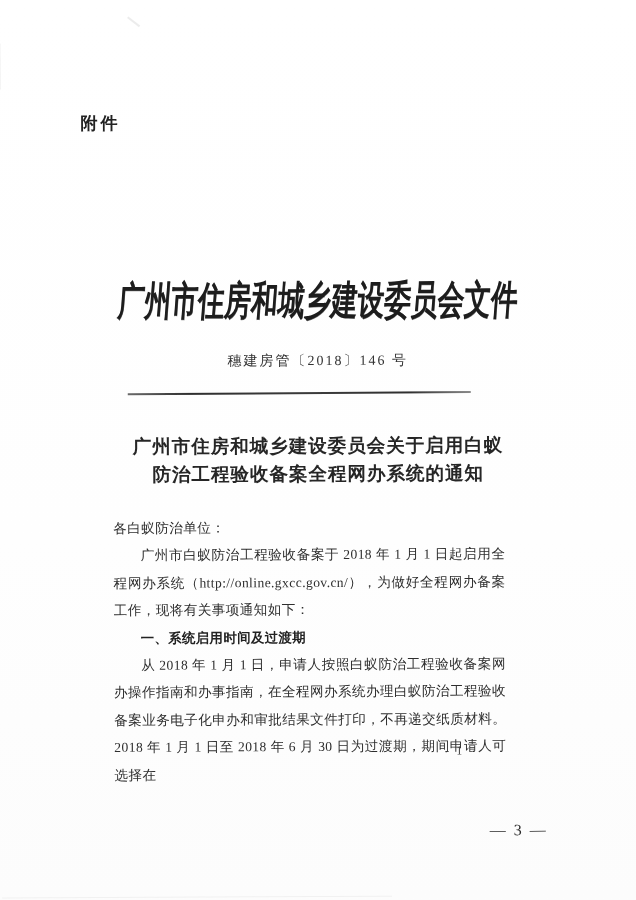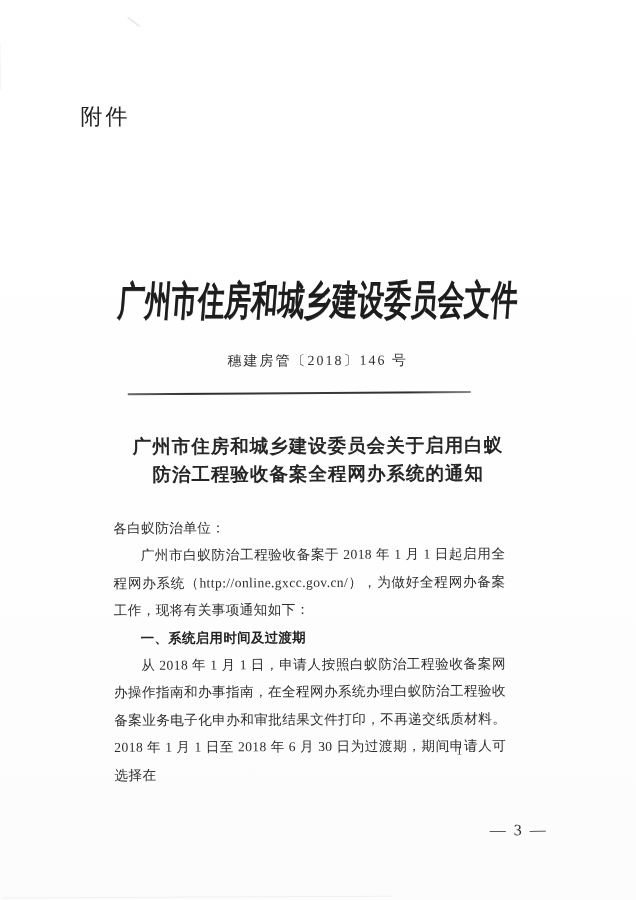--- a/index.html
+++ b/index.html
@@ -20,23 +20,23 @@
     transform: rotate(-0.25deg);
     transform-origin: 50% 50%;
   }
   
   .artifact { position: absolute; background: #dcdcdc; pointer-events: none; }
   .artifact.diag { left: 128px; top: 20px; width: 15px; height: 2px; transform: rotate(38deg); opacity:.55; }
   .artifact.edge-left { left: 1px; top: 42px; width: 1px; height: 46px; background:#e3e3e3; }
   .artifact.edge-bottom { left: 0px; top: 896px; width: 390px; height: 1px; background:#f1f1f1; }
 
   .attachment {
-    position: absolute; left: 82px; top: 101px;
-    font-size: 22px; letter-spacing: 3px; color: #222;
-    font-weight: 400;
+    position: absolute; left: 82px; top: 111px;
+    font-size: 17px; letter-spacing: 3px; color: #222;
+    font-weight: 700;
   }
   .letterhead {
     position: absolute; left: 0; right: 0; top: 276px;
     text-align: center; white-space: nowrap;
   }
   .letterhead .lh-inner {
     display: inline-block;
     font-size: 37px; font-weight: 700; color: #1d1d1d;
     letter-spacing: 0px;
     transform: scale(0.72, 1.08) skewX(-7deg);

